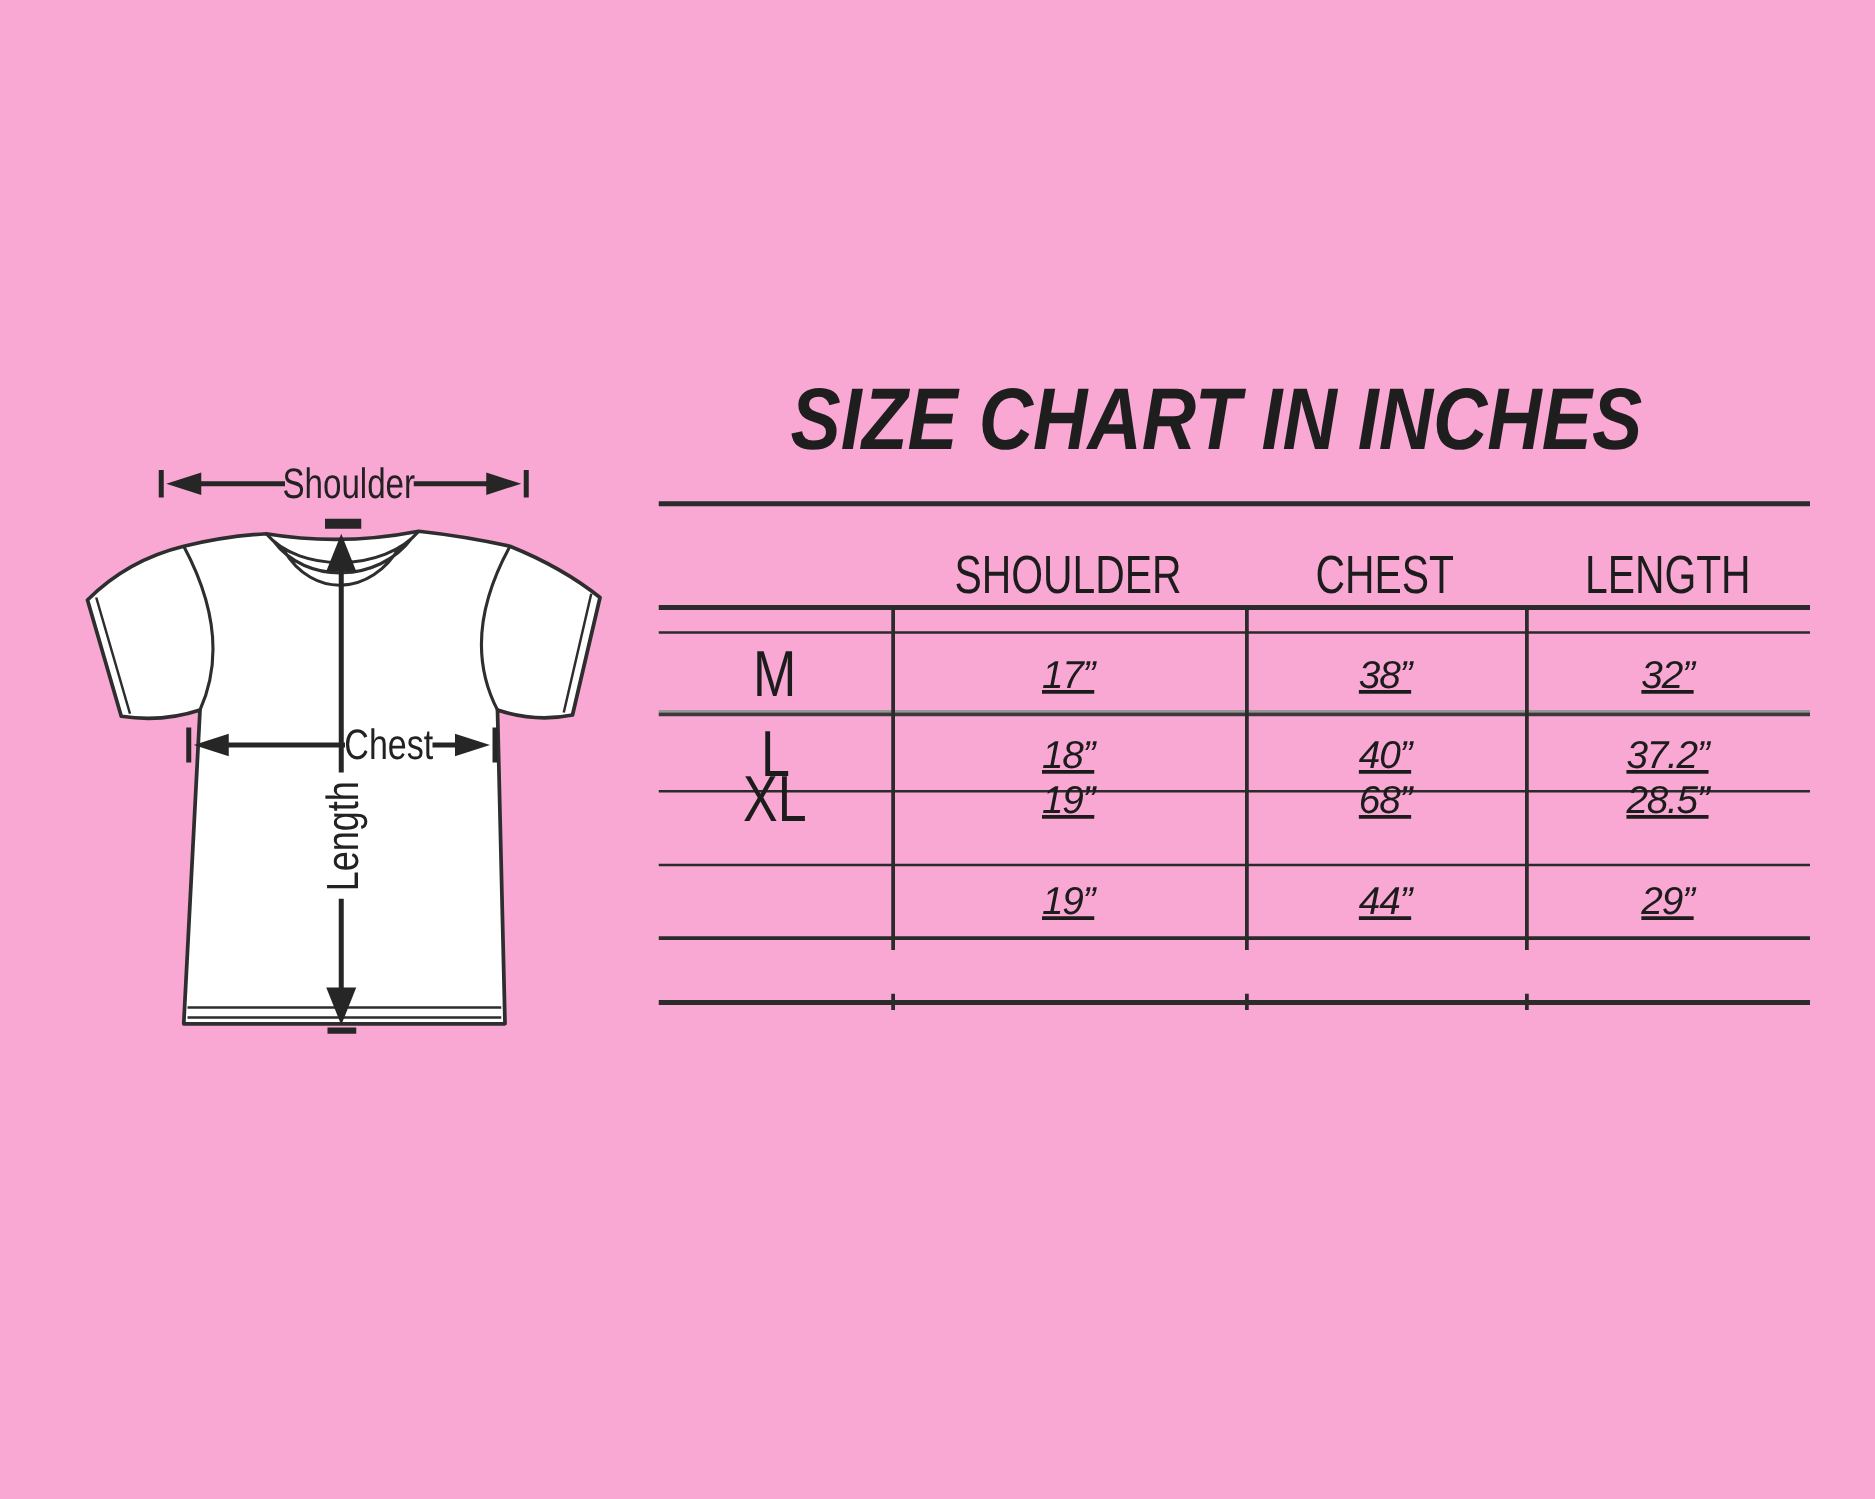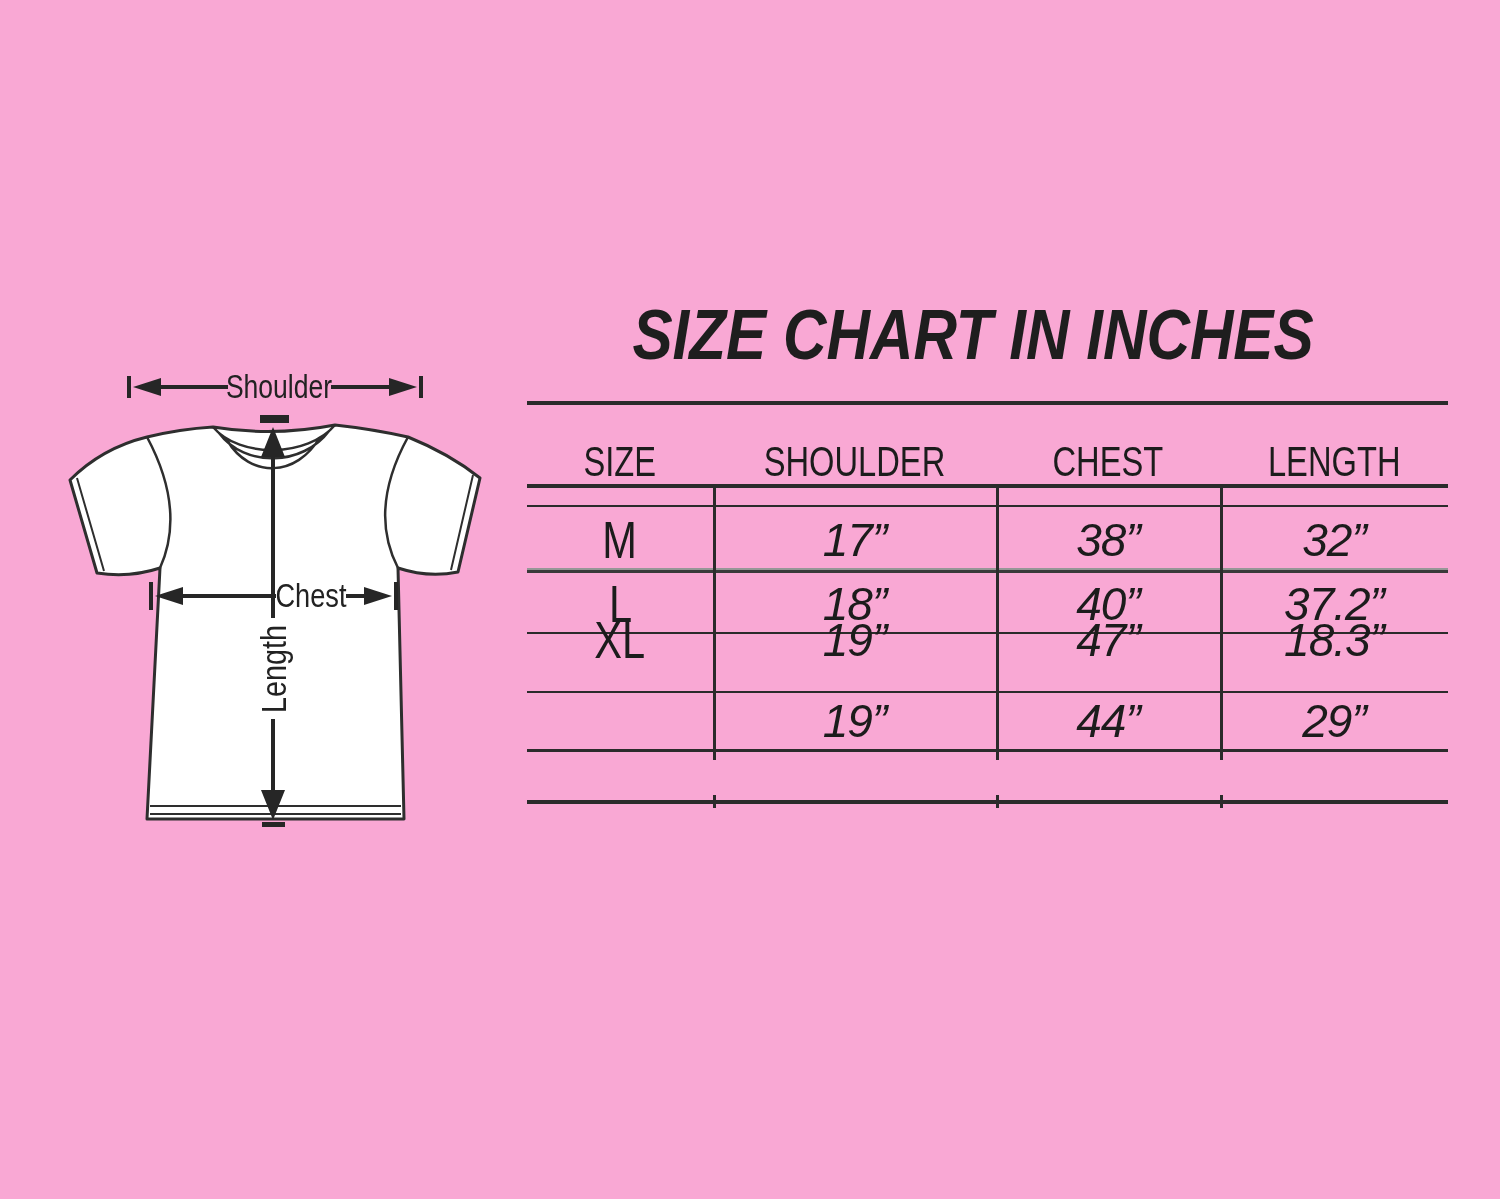--- a/index.html
+++ b/index.html
@@ -29,21 +29,21 @@
   .tick.x713{left:713px;} .tick.x996{left:996px;} .tick.x1220{left:1220px;}
 
   
   .cell{position:absolute;transform:translateY(-50%);text-align:center;
         white-space:nowrap;color:#1c1c1c;}
   .c0{left:527px;width:186px;} .c1{left:713px;width:283px;}
   .c2{left:996px;width:224px;} .c3{left:1220px;width:228px;}
   .hrow{top:461px;font-size:43px;}
   .r0{top:540px;} .r1{top:604px;} .r2{top:640px;} .r3{top:721px;}
   .sizecol{font-size:52px;}
-  .val{font-size:46px;font-style:italic;letter-spacing:-1px;}
+  .val{font-size:31px;font-style:italic;letter-spacing:-1px;text-decoration:underline;}
   .cond{display:inline-block;transform:scaleX(0.76);transform-origin:50% 50%;}
   .sizecol .cond{transform:scaleX(0.80);}
 
   
   .diagram{position:absolute;left:30px;top:355px;}
   svg text{font-family:"Liberation Sans",sans-serif;fill:#222222;}
 </style>
 </head>
 <body>
 
@@ -110,37 +110,36 @@
   <div class="hl t691"></div>
   <div class="hl t749"></div>
   <div class="hl t800"></div>
   <div class="vl x713"></div>
   <div class="vl x996"></div>
   <div class="vl x1220"></div>
   <div class="tick x713"></div>
   <div class="tick x996"></div>
   <div class="tick x1220"></div>
 
-  <div class="cell hrow c0"><span class="cond">SIZE</span></div>
   <div class="cell hrow c1"><span class="cond">SHOULDER</span></div>
   <div class="cell hrow c2"><span class="cond">CHEST</span></div>
   <div class="cell hrow c3"><span class="cond">LENGTH</span></div>
 
   <div class="cell r0 c0 sizecol"><span class="cond">M</span></div>
   <div class="cell r0 c1 val">17”</div>
   <div class="cell r0 c2 val">38”</div>
   <div class="cell r0 c3 val">32”</div>
 
   <div class="cell r1 c0 sizecol"><span class="cond">L</span></div>
   <div class="cell r1 c1 val">18”</div>
   <div class="cell r1 c2 val">40”</div>
   <div class="cell r1 c3 val">37.2”</div>
 
   <div class="cell r2 c0 sizecol"><span class="cond">XL</span></div>
   <div class="cell r2 c1 val">19”</div>
-  <div class="cell r2 c2 val">47”</div>
-  <div class="cell r2 c3 val">18.3”</div>
+  <div class="cell r2 c2 val">68”</div>
+  <div class="cell r2 c3 val">28.5”</div>
 
   <div class="cell r3 c1 val">19”</div>
   <div class="cell r3 c2 val">44”</div>
   <div class="cell r3 c3 val">29”</div>
 
 </div>
 
 </body></html>

